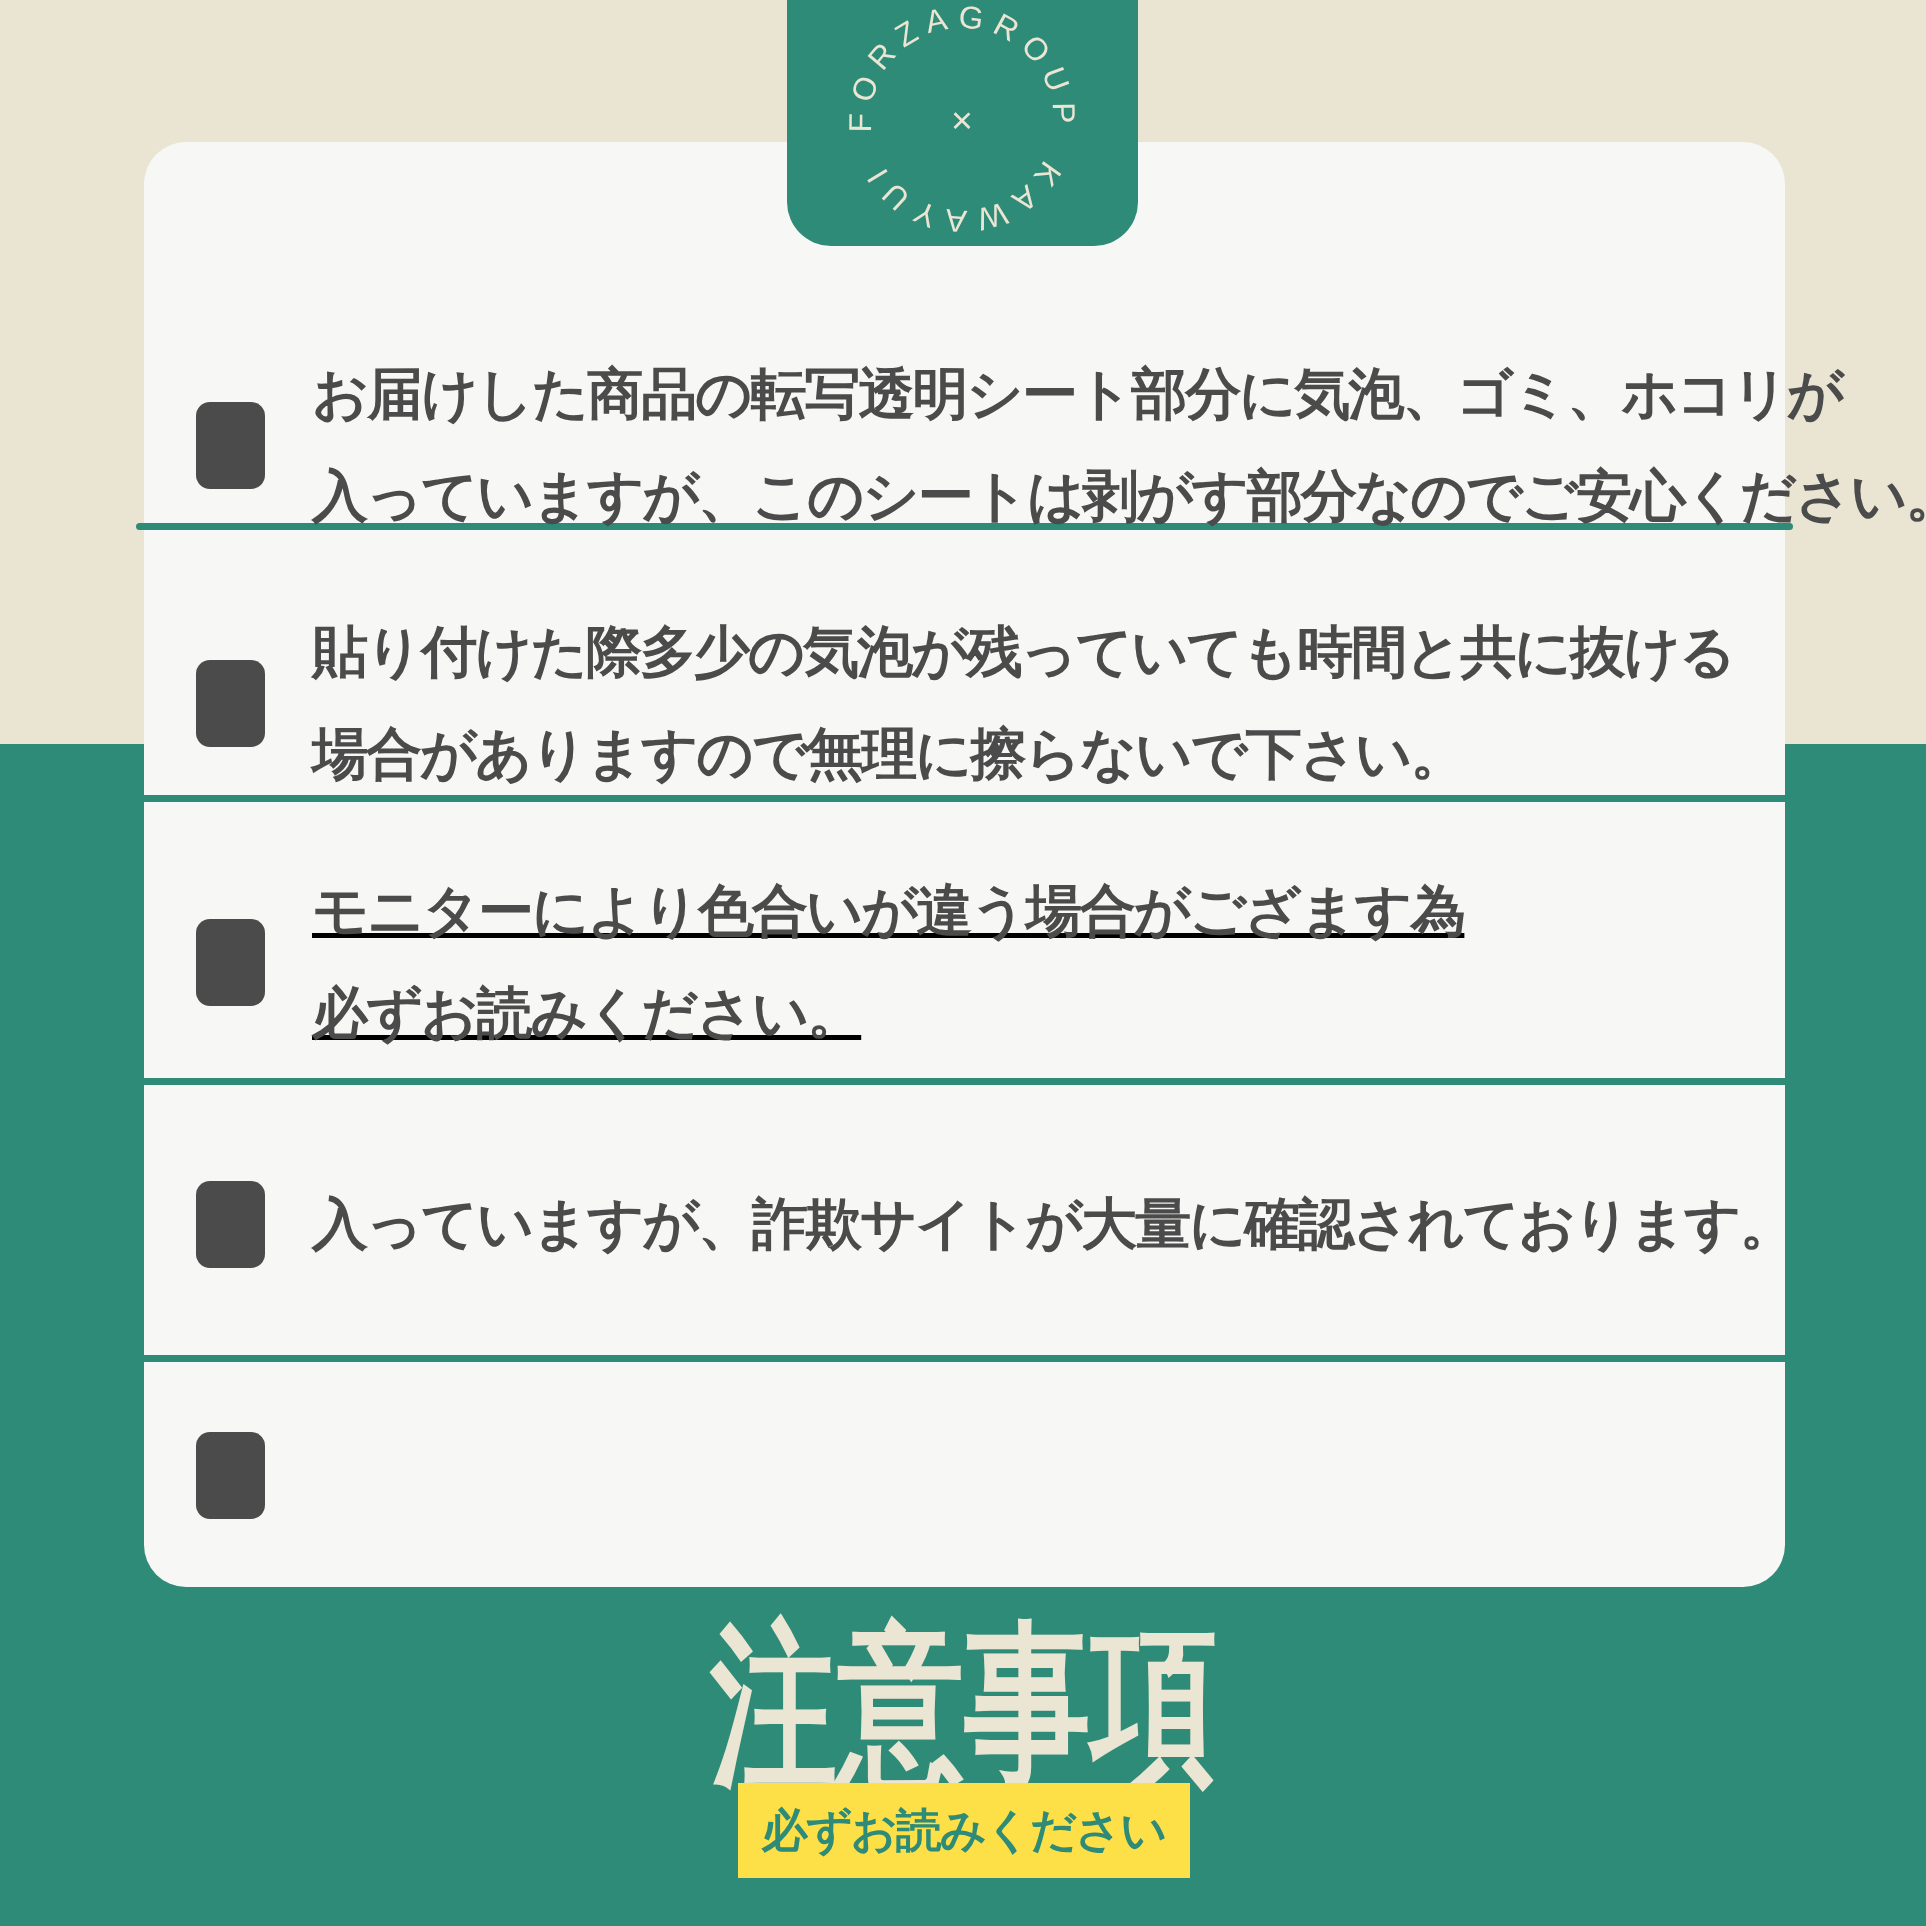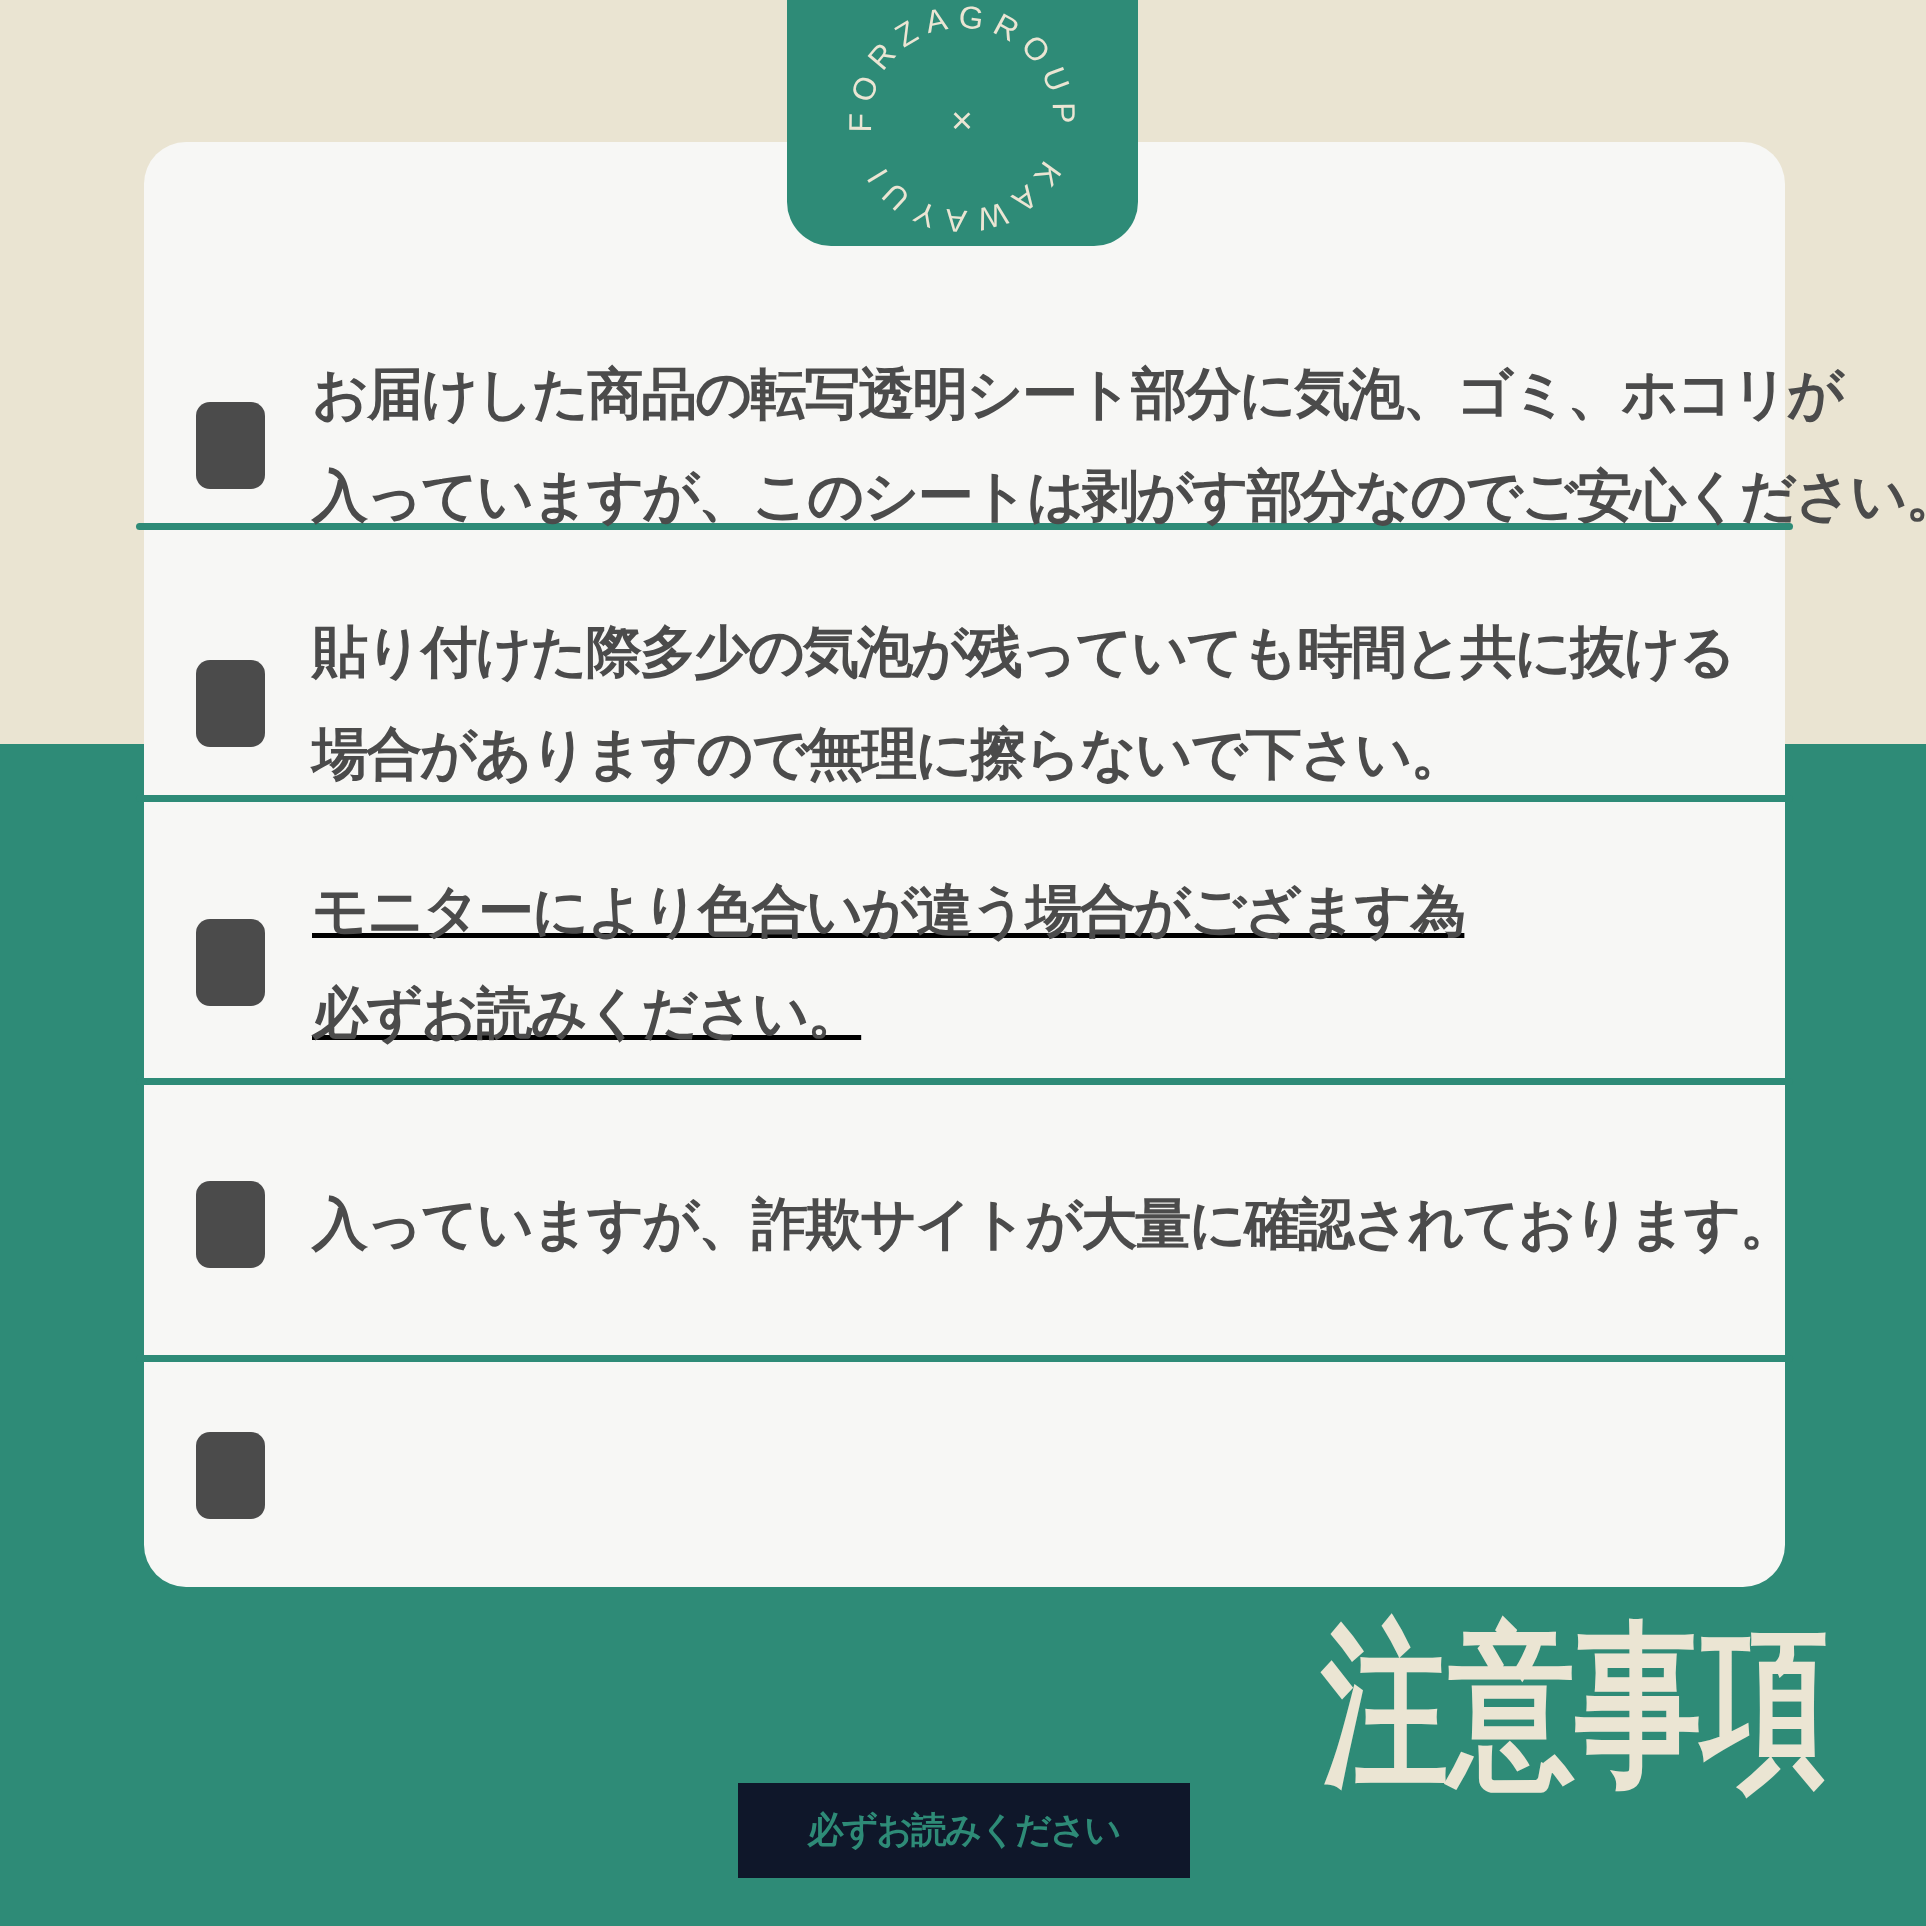--- a/index.html
+++ b/index.html
@@ -50,30 +50,30 @@
     fill:#EBE5D3; font-family:"Liberation Sans", sans-serif;
     font-size:32px; letter-spacing:9px; font-weight:400;
   }
   .x-mark {
     fill:#EBE5D3; font-family:"Liberation Sans", sans-serif;
     font-size:38px; font-weight:400;
   }
   
   .footer-title {
     position:absolute; left:0; top:1616px; width:100%;
-    text-align:right; color:#EBE5D3;
+    text-align:center; color:#EBE5D3;
     font-size:176px; font-weight:bold; line-height:178px;
     letter-spacing:0; white-space:nowrap;
   }
   .footer-title .squeeze { display:inline-block; transform:scaleX(0.72); transform-origin:center; }
   .read-badge {
     position:absolute; top:1783px; left:50%; transform:translateX(-50%);
-    width:452px; height:95px; background:#0f172a;
+    width:452px; height:95px; background:#fde047;
     display:flex; align-items:center; justify-content:center;
-    color:#2E8B77; font-size:36px; font-weight:bold; letter-spacing:-2px;
+    color:#2E8B77; font-size:46px; font-weight:bold; letter-spacing:-2px;
     white-space:nowrap;
   }
 </style>
 </head>
 <body>
 
 <div class="canvas">
 
   <div class="bg-top"></div>
 

